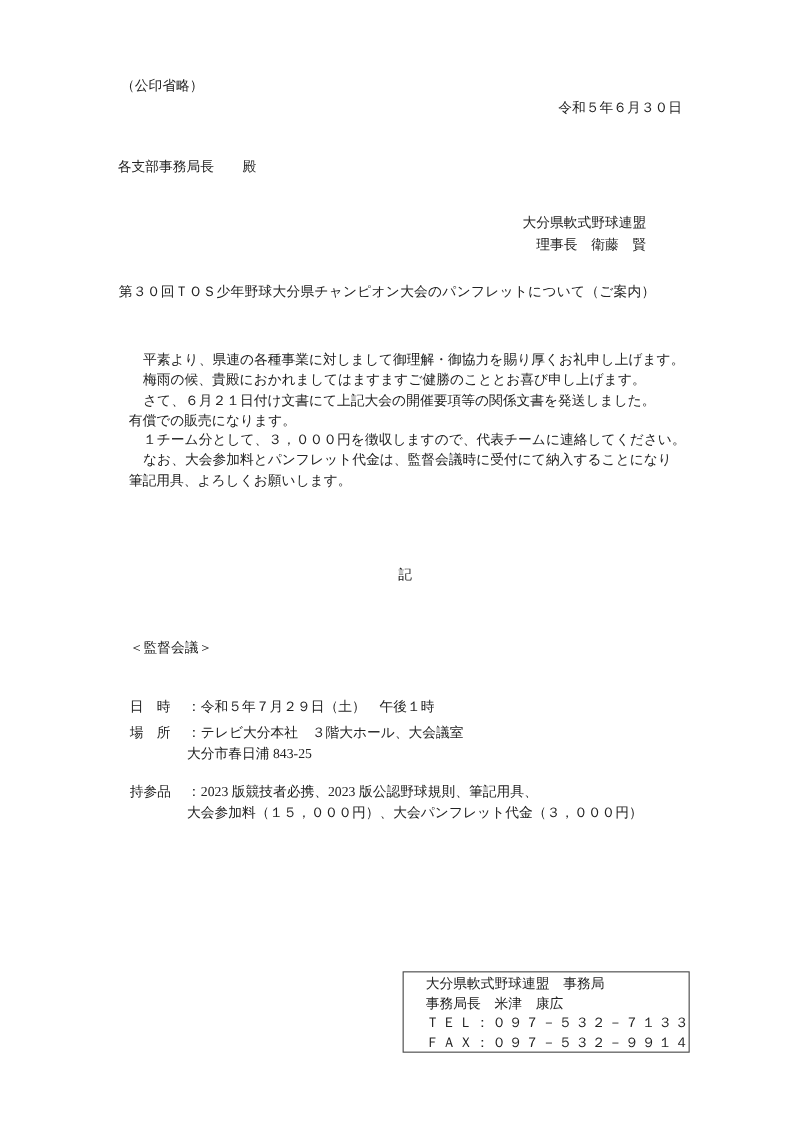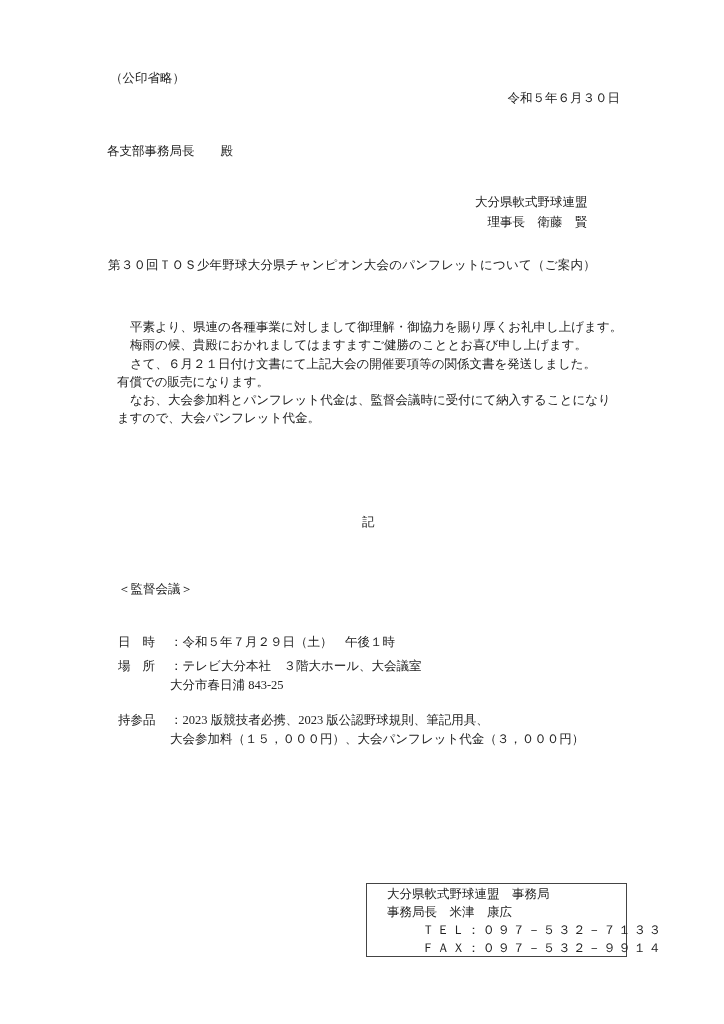--- a/index.html
+++ b/index.html
@@ -23,21 +23,21 @@
   .row { left: 118px; }
   .row .lbl { display: inline-block; width: 52px; }
   .row .lbl .sp { display: inline-block; width: 12px; }
   .cont { left: 170px; }
   .contact-box {
     position: absolute; left: 366px; top: 883px; width: 261px; height: 74px;
     border: 1.5px solid #444; box-sizing: border-box;
   }
   .contact-box .lines { position: absolute; left: 20px; top: 1px; }
   .contact-box .lines div { line-height: 18px; white-space: nowrap; }
-  .contact-box .wide { letter-spacing: 2.6px; margin-left: 35px; }
+  .contact-box .wide { letter-spacing: 2.6px; }
 </style>
 </head>
 <body>
 
 <div class="abs seal">（公印省略）</div>
 <div class="abs date">令和５年６月３０日</div>
 
 <div class="abs addressee">
   <span>各支部事務局長</span><span class="gap"></span><span>殿</span>
 </div>
@@ -47,22 +47,23 @@
   <div>理事長　衛藤　賢</div>
 </div>
 
 <div class="abs title">第３０回ＴＯＳ少年野球大分県チャンピオン大会のパンフレットについて（ご案内）</div>
 
 <div class="abs body-text">
   <p class="ind">平素より、県連の各種事業に対しまして御理解・御協力を賜り厚くお礼申し上げます。</p>
   <p class="ind">梅雨の候、貴殿におかれましてはますますご健勝のこととお喜び申し上げます。</p>
   <p class="ind">さて、６月２１日付け文書にて上記大会の開催要項等の関係文書を発送しました。</p>
   <p>有償での販売になります。</p>
+  <p class="ind">１チーム分として、３，０００円を徴収しますので、代表チームに連絡してください。</p>
   <p class="ind">なお、大会参加料とパンフレット代金は、監督会議時に受付にて納入することになり</p>
-  <p>ますので、大会パンフレット代金。</p>
+  <p>筆記用具、よろしくお願いします。</p>
 </div>
 
 <div class="abs ki">記</div>
 
 <div class="abs meeting">＜監督会議＞</div>
 
 <div class="abs row" style="top:621px;margin-top:12px;">
   <span class="lbl"><span>日</span><span class="sp"></span><span>時</span></span><span>：令和５年７月２９日（土）　午後１時</span>
 </div>
 

